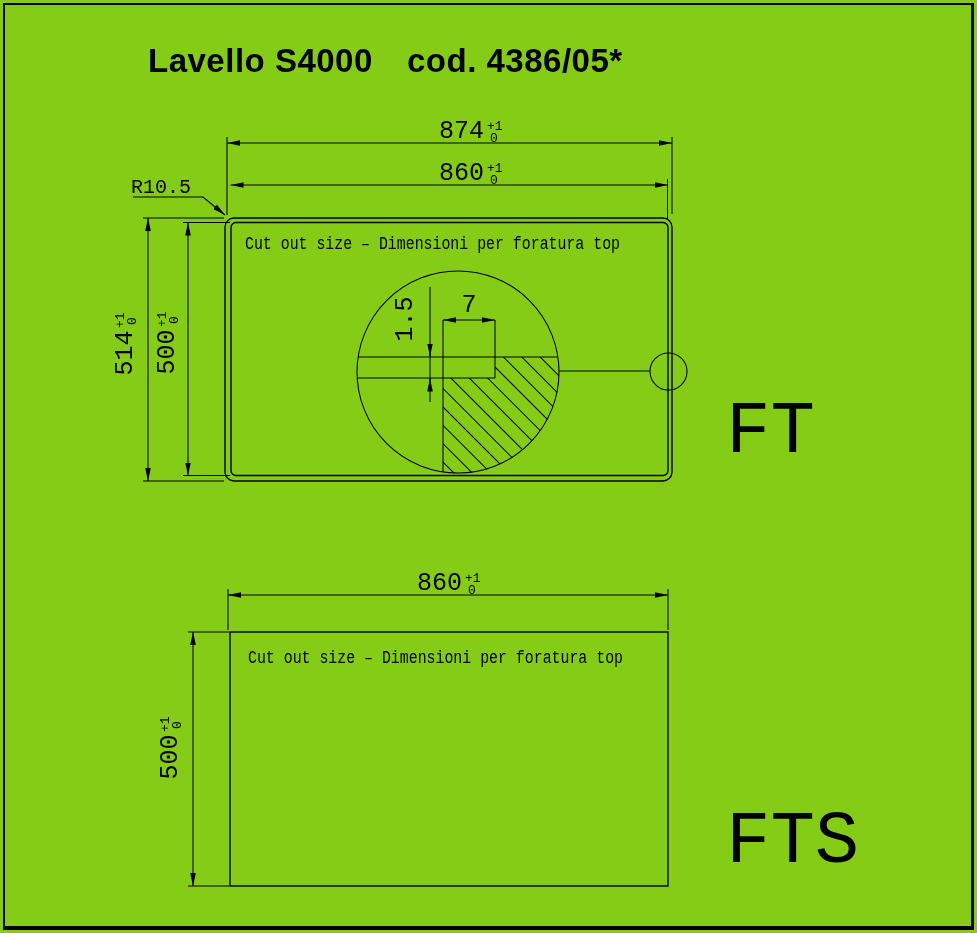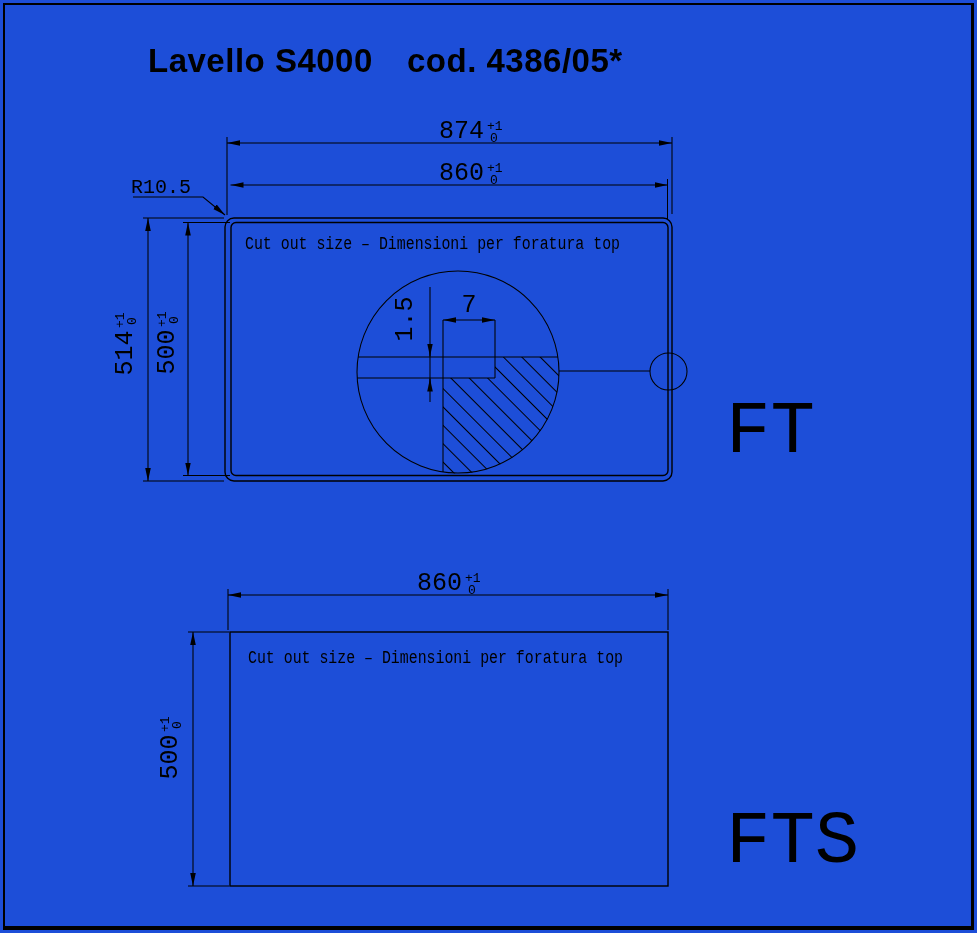--- a/index.html
+++ b/index.html
@@ -1,18 +1,18 @@
 <!DOCTYPE html>
 <html><head>
 <meta charset="utf-8">
 <style>
   html,body{margin:0;padding:0;background:#fff;}
   body{width:977px;height:933px;position:relative;overflow:hidden;
        font-family:"Liberation Sans",sans-serif;}
-  .page{position:absolute;inset:0;background:#1d4ed8;}
+  .page{position:absolute;inset:0;background:#84cc16;}
   .frame{position:absolute;top:3px;left:3px;right:3px;bottom:3px;
          border:2px solid #000;border-right-width:3px;border-bottom-width:4px;
          pointer-events:none;}
   svg{position:absolute;top:0;left:0;}
   .edge{fill:none;stroke:#000;stroke-width:1.4;}
   .thin{fill:none;stroke:#000;stroke-width:1.05;}
   .dimline{fill:none;stroke:#000;stroke-width:1.05;}
   .cad{font-family:"Liberation Mono",monospace;fill:#000;}
   .t-title{font-family:"Liberation Sans",sans-serif;font-weight:bold;
            font-size:33px;fill:#000;letter-spacing:.5px;}

